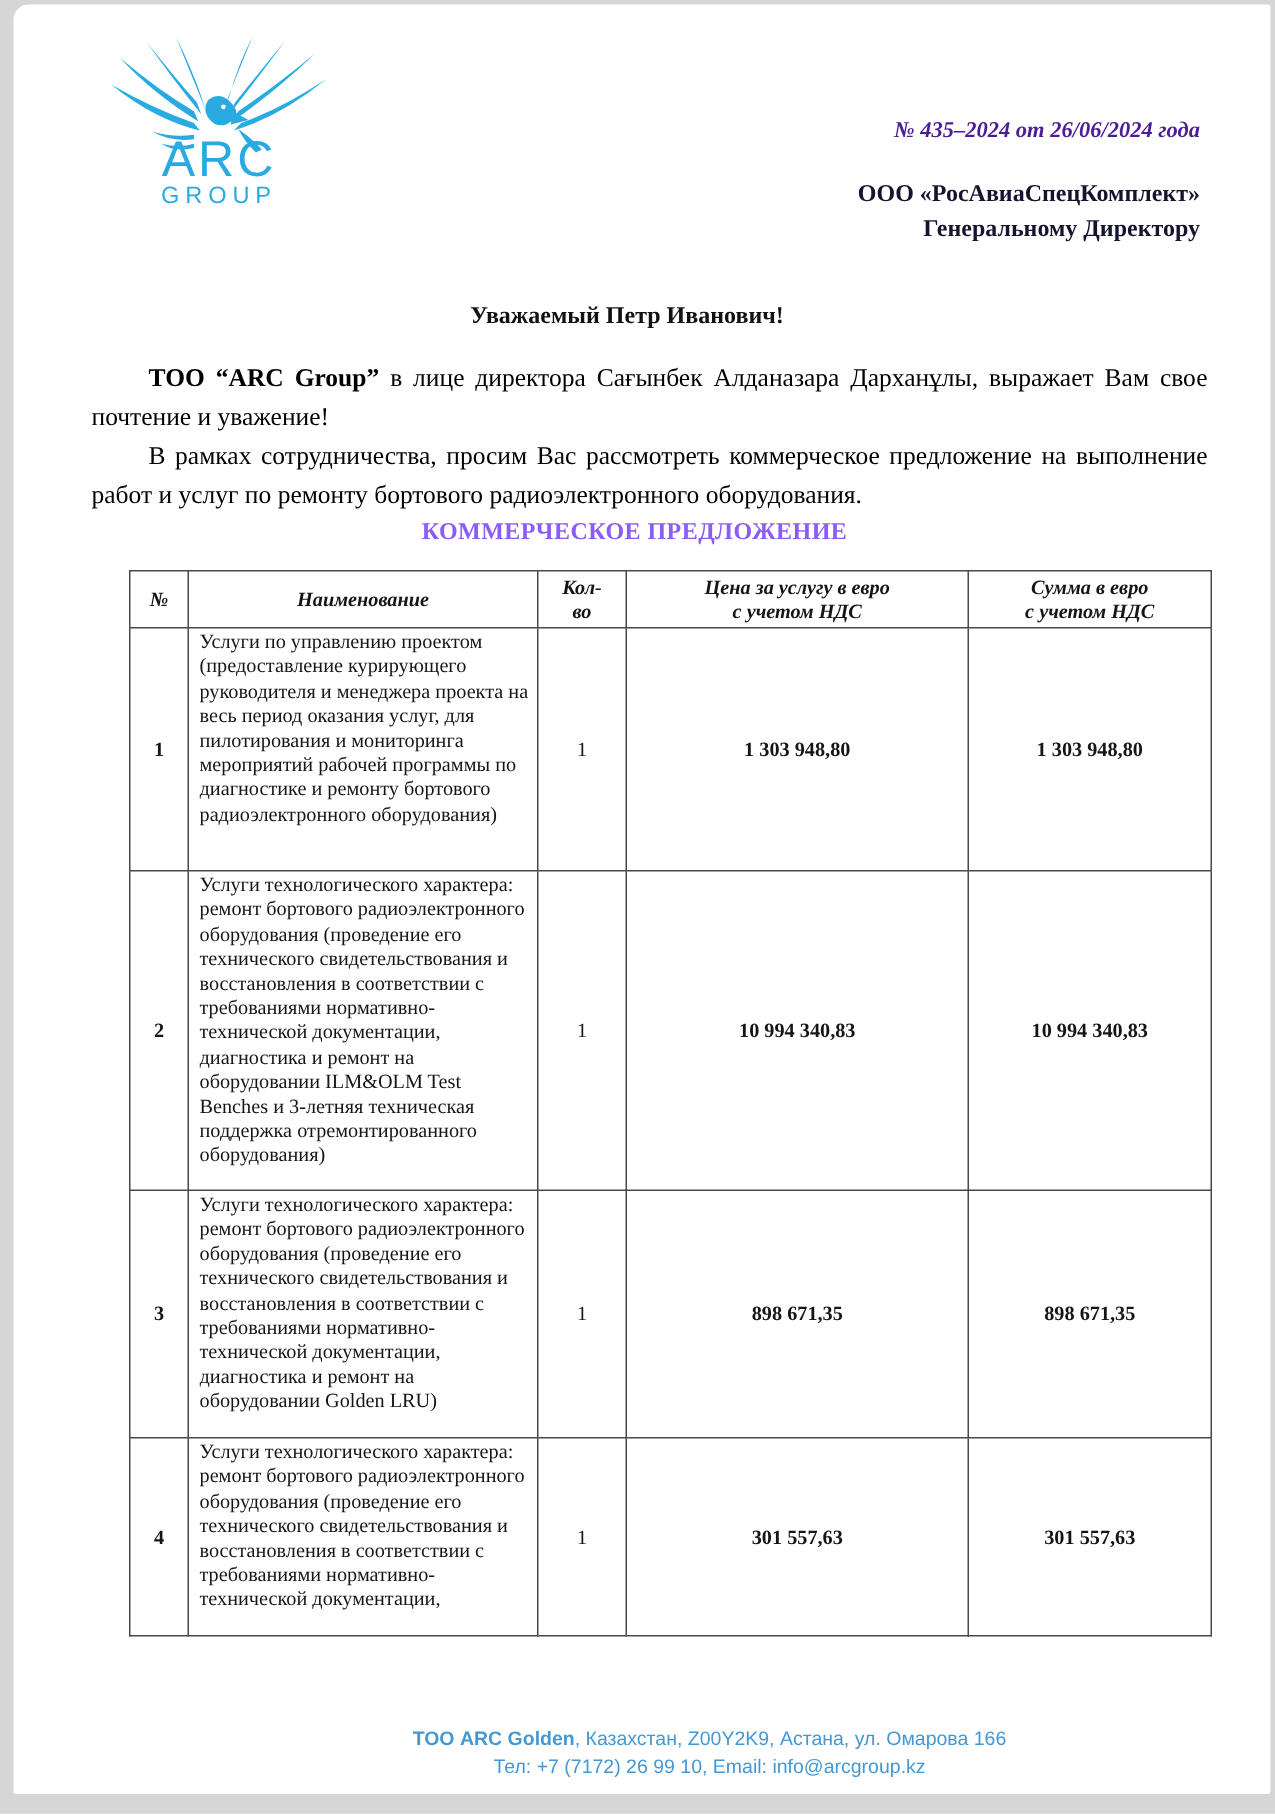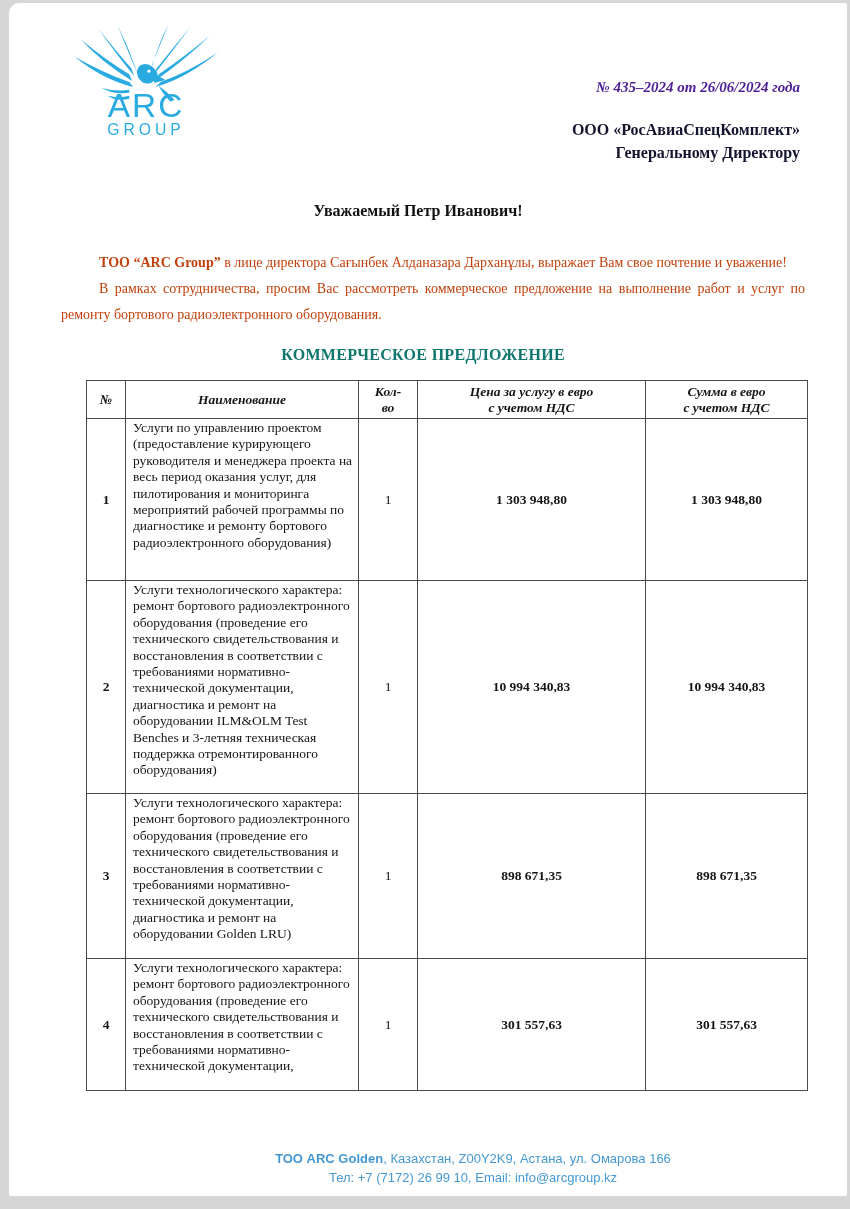--- a/index.html
+++ b/index.html
@@ -21,28 +21,28 @@
   .recipient {
     position:absolute; top:116px; right:47px; left:300px; text-align:right;
     font-size:16px; font-weight:bold; color:#14142f; line-height:22.5px;
   }
   
   .salutation {
     position:absolute; top:199px; left:0; right:20px; text-align:center;
     font-size:16px; font-weight:bold; color:#111;
   }
   .bodytext {
-    position:absolute; top:247px; left:52px; right:42px;
-    font-size:14px; line-height:26px; text-align:justify; color:#c2410c;
+    position:absolute; top:236px; left:52px; right:42px;
+    font-size:17px; line-height:26px; text-align:justify; color:#000000;
   }
   .bodytext p { text-indent:38px; }
   .b { font-weight:bold; }
   .title {
     position:absolute; top:343px; left:0; right:10px; text-align:center;
-    font-size:16px; font-weight:bold; letter-spacing:.3px; color:#0f766e;
+    font-size:16px; font-weight:bold; letter-spacing:.3px; color:#8b5cf6;
   }
   
   .ptable {
     position:absolute; left:77px; top:377px; width:721px;
     border-collapse:collapse; table-layout:fixed; font-size:13.5px; color:#151515;
   }
   .ptable th, .ptable td { border:1px solid #494949; }
   .ptable th {
     font-weight:bold; font-style:italic; text-align:center; vertical-align:middle;
     white-space:pre-line; line-height:15.5px; padding:2px 1px; height:38px;

